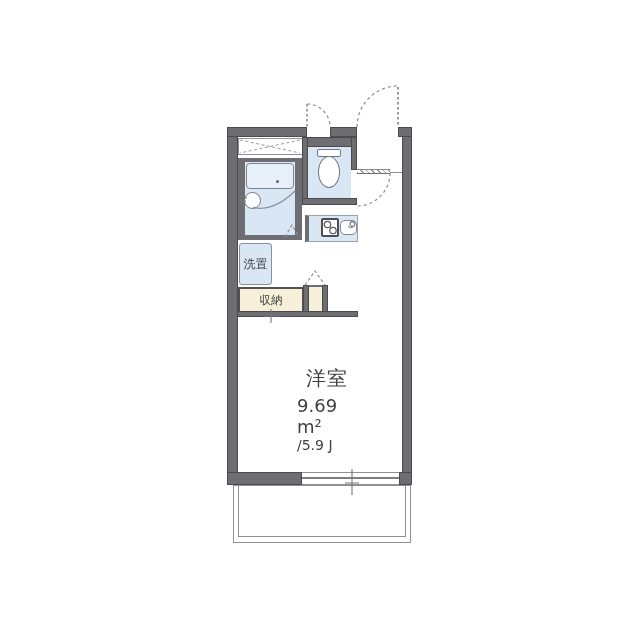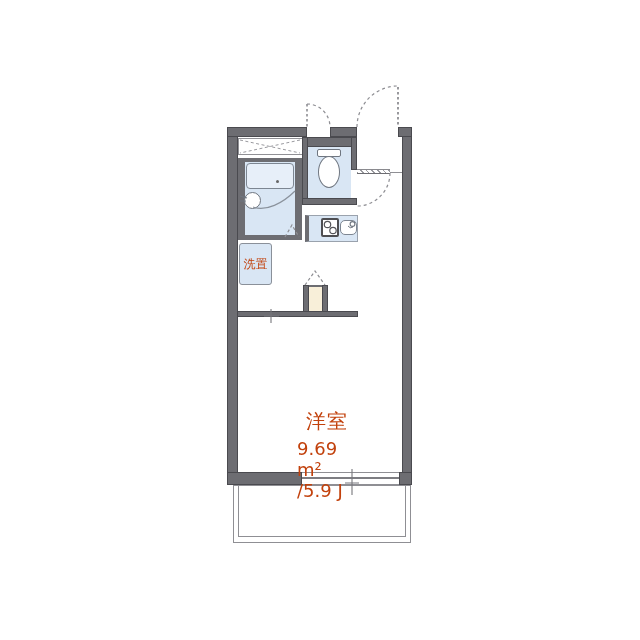--- a/index.html
+++ b/index.html
@@ -2,21 +2,21 @@
 <html><head>
 <meta charset="utf-8">
 <style>
   html,body{margin:0;padding:0;background:#ffffff;}
   body{font-family:"DejaVu Sans","Liberation Sans",sans-serif;}
   #canvas{position:relative;width:640px;height:640px;background:#ffffff;overflow:hidden;}
   .abs{position:absolute;box-sizing:border-box;}
   .wall{position:absolute;box-sizing:border-box;background:#6d6d72;outline:1px solid #4a4a4f;outline-offset:-1px;}
   .waterfill{background:#d9e6f4;}
   .creamfill{background:#f8efd9;}
-  .label{color:#c2410c;}
+  .label{color:#404040;}
   svg.overlay{position:absolute;left:0;top:0;pointer-events:none;}
 </style>
 </head>
 <body>
 
 <div id="canvas">
 
   <div class="abs" style="left:238px;top:138px;width:65px;height:17px;background:#fff;border:1.5px solid #909095;"></div>
 
   <div class="abs waterfill" style="left:238px;top:158px;width:64px;height:82px;border-style:solid;border-color:#6d6d72;border-width:4px 7px 5px 7px;"></div>
@@ -40,20 +40,23 @@
   <div class="abs" style="left:390px;top:172px;width:12px;height:1px;background:#8f8f94;"></div>
 
   <div class="abs waterfill" style="left:305px;top:215px;width:53px;height:27px;border:1px solid #9aa2ad;border-left:4px solid #6d6d72;"></div>
   <div class="abs" style="left:321px;top:218px;width:18px;height:19px;background:#fff;border:2px solid #4e4e52;border-radius:2px;"></div>
   <div class="abs" style="left:340px;top:220px;width:17px;height:15px;background:#fff;border:1.5px solid #7d8692;border-radius:5px;"></div>
 
   <div class="abs waterfill label" style="left:239px;top:243px;width:33px;height:42px;border:1.5px solid #8a9099;border-radius:3px;display:flex;align-items:center;justify-content:center;font-size:12px;">
     <span>洗置</span>
   </div>
 
+  <div class="abs creamfill label" style="left:238px;top:287px;width:66px;height:26px;border:2px solid #515157;display:flex;align-items:center;justify-content:center;font-size:11.5px;">
+    <span>収納</span>
+  </div>
 
   <div class="abs" style="left:303px;top:285px;width:25px;height:2px;background:#6d6d72;"></div>
   <div class="abs creamfill" style="left:309px;top:287px;width:13px;height:26px;"></div>
   <div class="wall" style="left:303px;top:285px;width:6px;height:32px;"></div>
   <div class="wall" style="left:322px;top:285px;width:6px;height:32px;"></div>
 
   <div class="wall" style="left:227px;top:311px;width:131px;height:6px;"></div>
 
   <div class="wall" style="left:227px;top:127px;width:11px;height:358px;"></div>
   <div class="wall" style="left:402px;top:127px;width:10px;height:358px;"></div>
@@ -63,23 +66,23 @@
   <div class="wall" style="left:227px;top:472px;width:75px;height:13px;"></div>
   <div class="wall" style="left:399px;top:472px;width:13px;height:13px;"></div>
 
   <div class="abs" style="left:302px;top:472px;width:97px;height:13px;background:#fff;border-top:1px solid #8f8f94;border-bottom:1px solid #8f8f94;"></div>
   <div class="abs" style="left:302px;top:477px;width:97px;height:1.5px;background:#7d7d82;"></div>
 
   <div class="abs" style="left:233px;top:485px;width:178px;height:58px;border:1.5px solid #8f8f94;"></div>
   <div class="abs" style="left:238px;top:485px;width:168px;height:52px;border-left:1px solid #8f8f94;border-right:1px solid #8f8f94;border-bottom:1px solid #8f8f94;"></div>
 
   <div class="abs label" style="left:297px;top:365px;width:60px;">
-    <div style="font-size:20px;font-weight:500;letter-spacing:1px;text-align:center;margin-top:43px;">洋室</div>
+    <div style="font-size:20px;font-weight:500;letter-spacing:1px;text-align:center;">洋室</div>
     <div style="font-size:18px;margin-top:3px;">9.69 m²</div>
-    <div style="font-size:18px;">/5.9 J</div>
+    <div style="font-size:14px;">/5.9 J</div>
   </div>
 
   <svg class="overlay" width="640" height="640" viewBox="0 0 640 640">
 
     <path d="M240,140 L300,153 M300,140 L240,153" stroke="#9a9a9f" stroke-width="1" stroke-dasharray="3 2.5" fill="none"></path>
 
     <path d="M307,104 L307,127" stroke="#8e8e93" stroke-width="1.6" stroke-dasharray="2.5 2.5" fill="none"></path>
     <path d="M307,104 A23,23 0 0 1 330,127" stroke="#8e8e93" stroke-width="1.2" stroke-dasharray="3 3" fill="none"></path>
 
     <path d="M398,87 L398,127" stroke="#8e8e93" stroke-width="1.8" stroke-dasharray="2.5 2.5" fill="none"></path>

